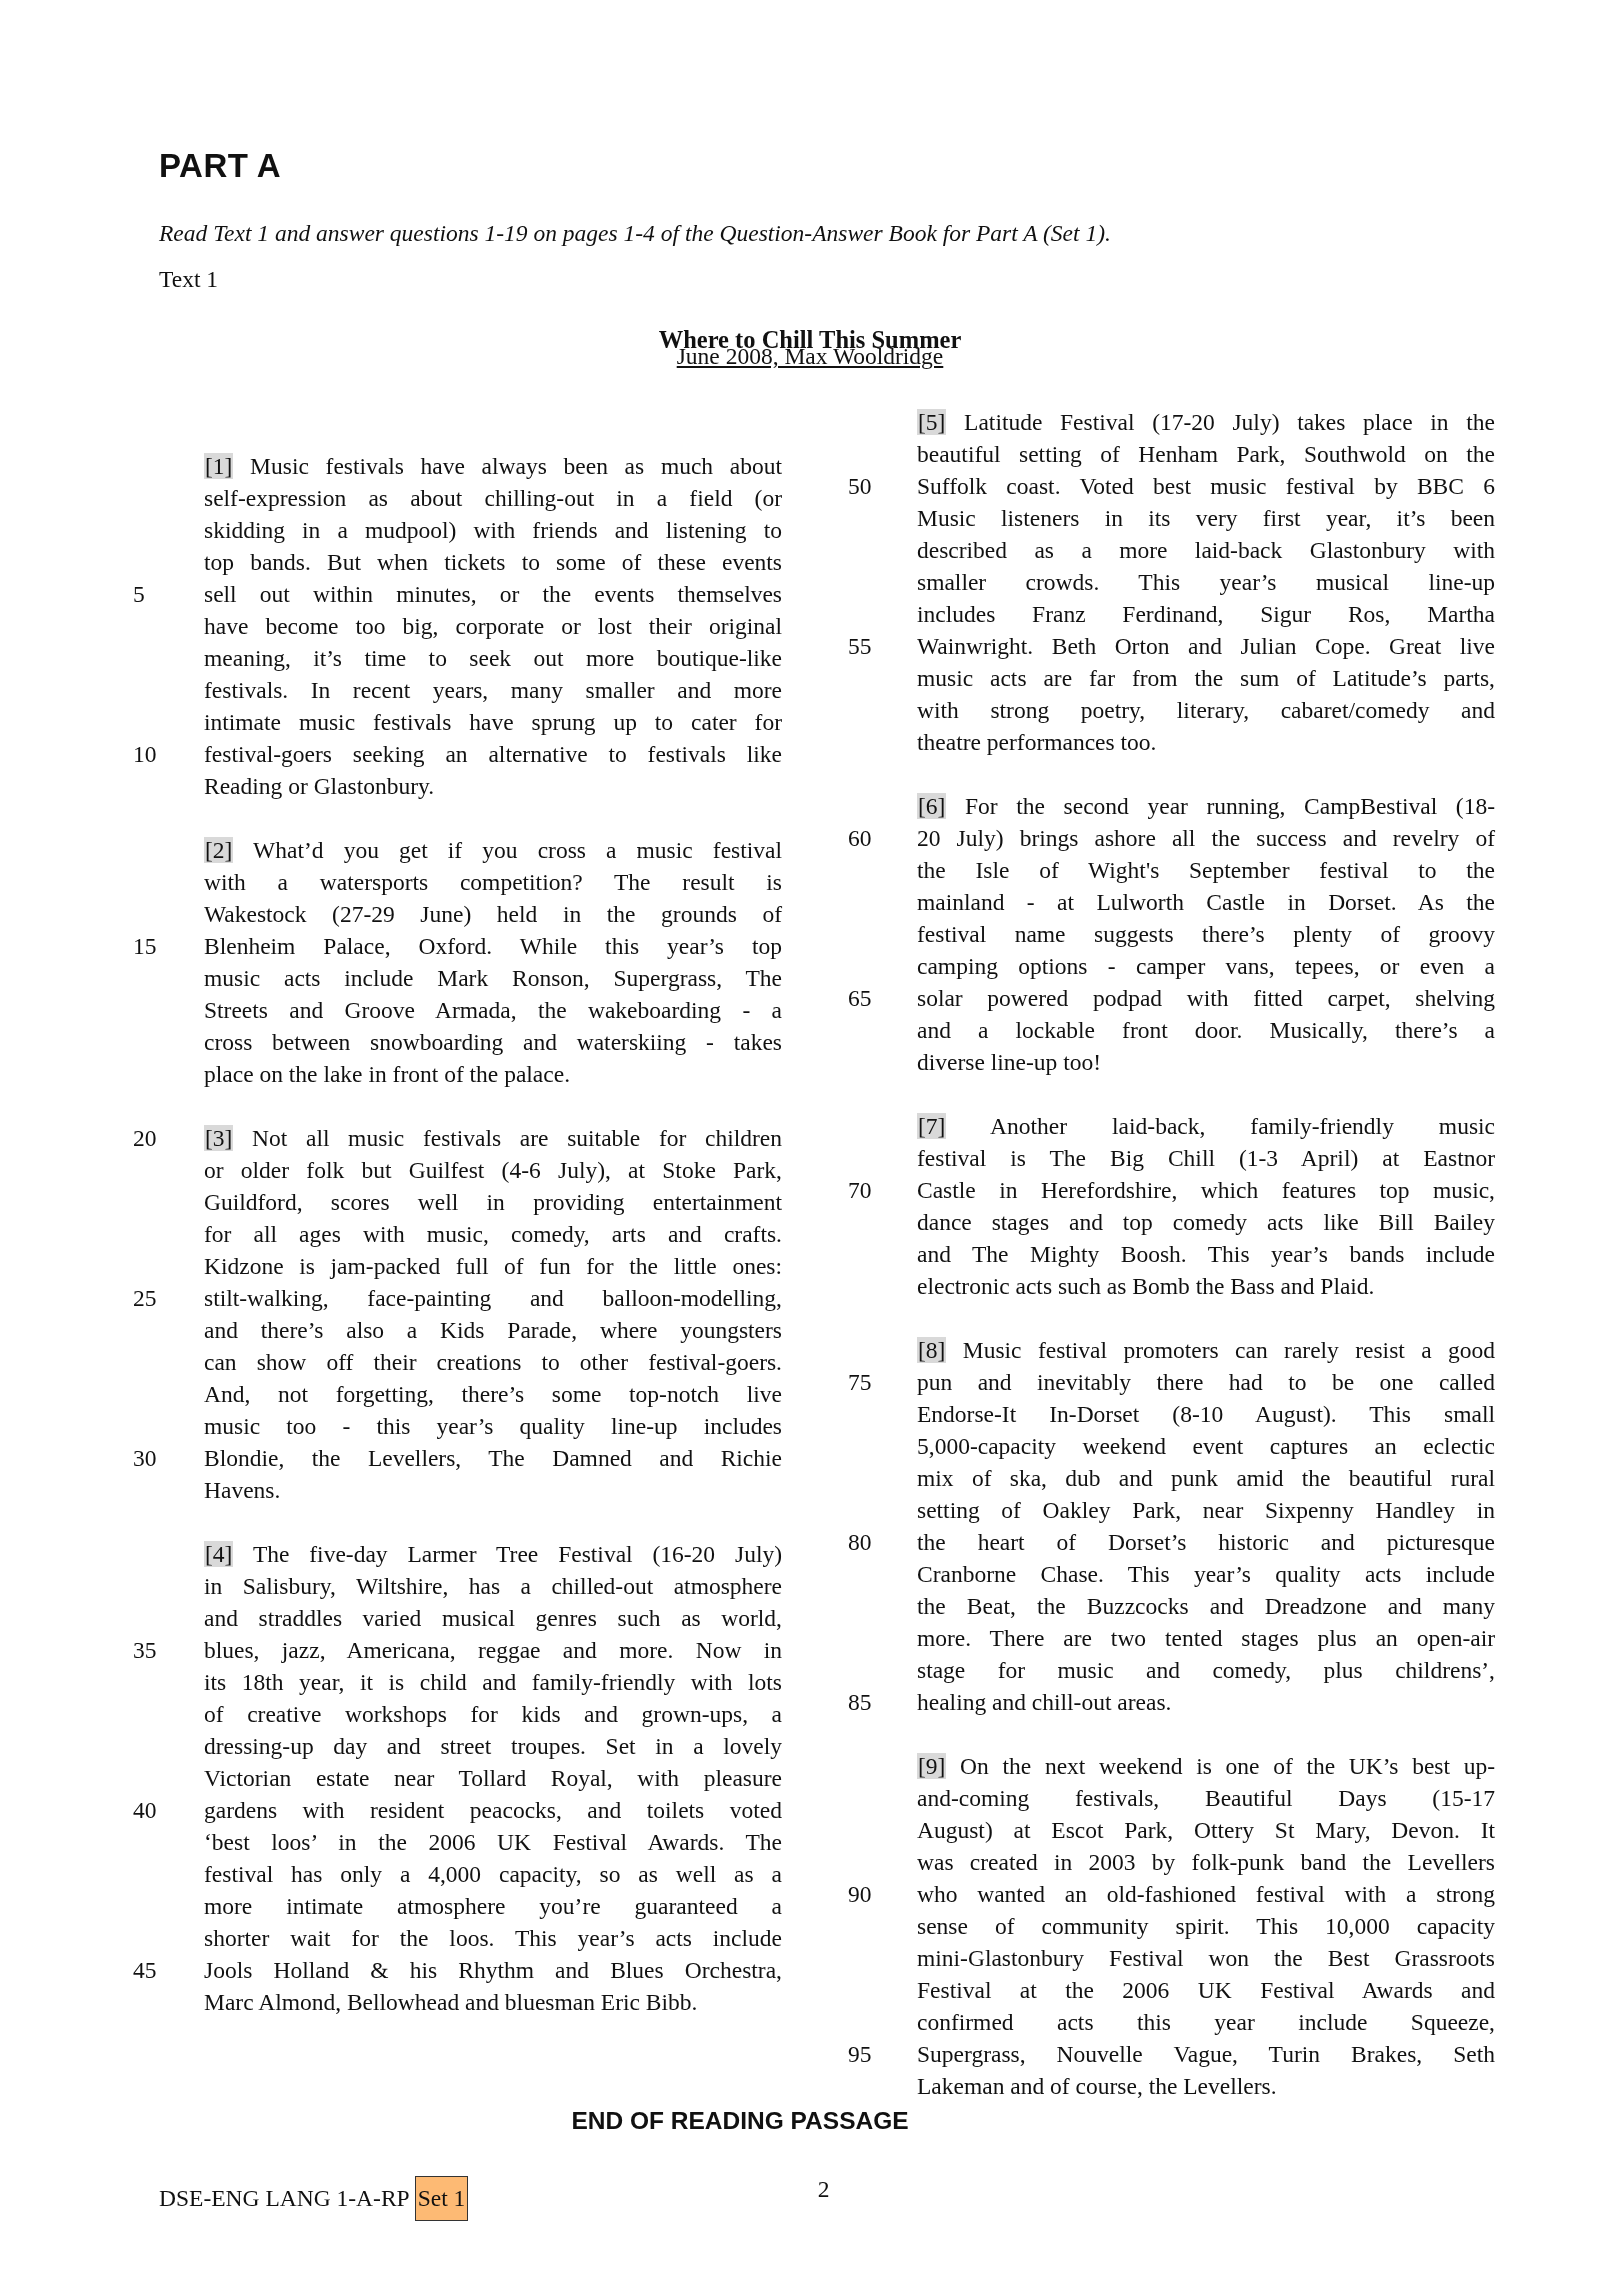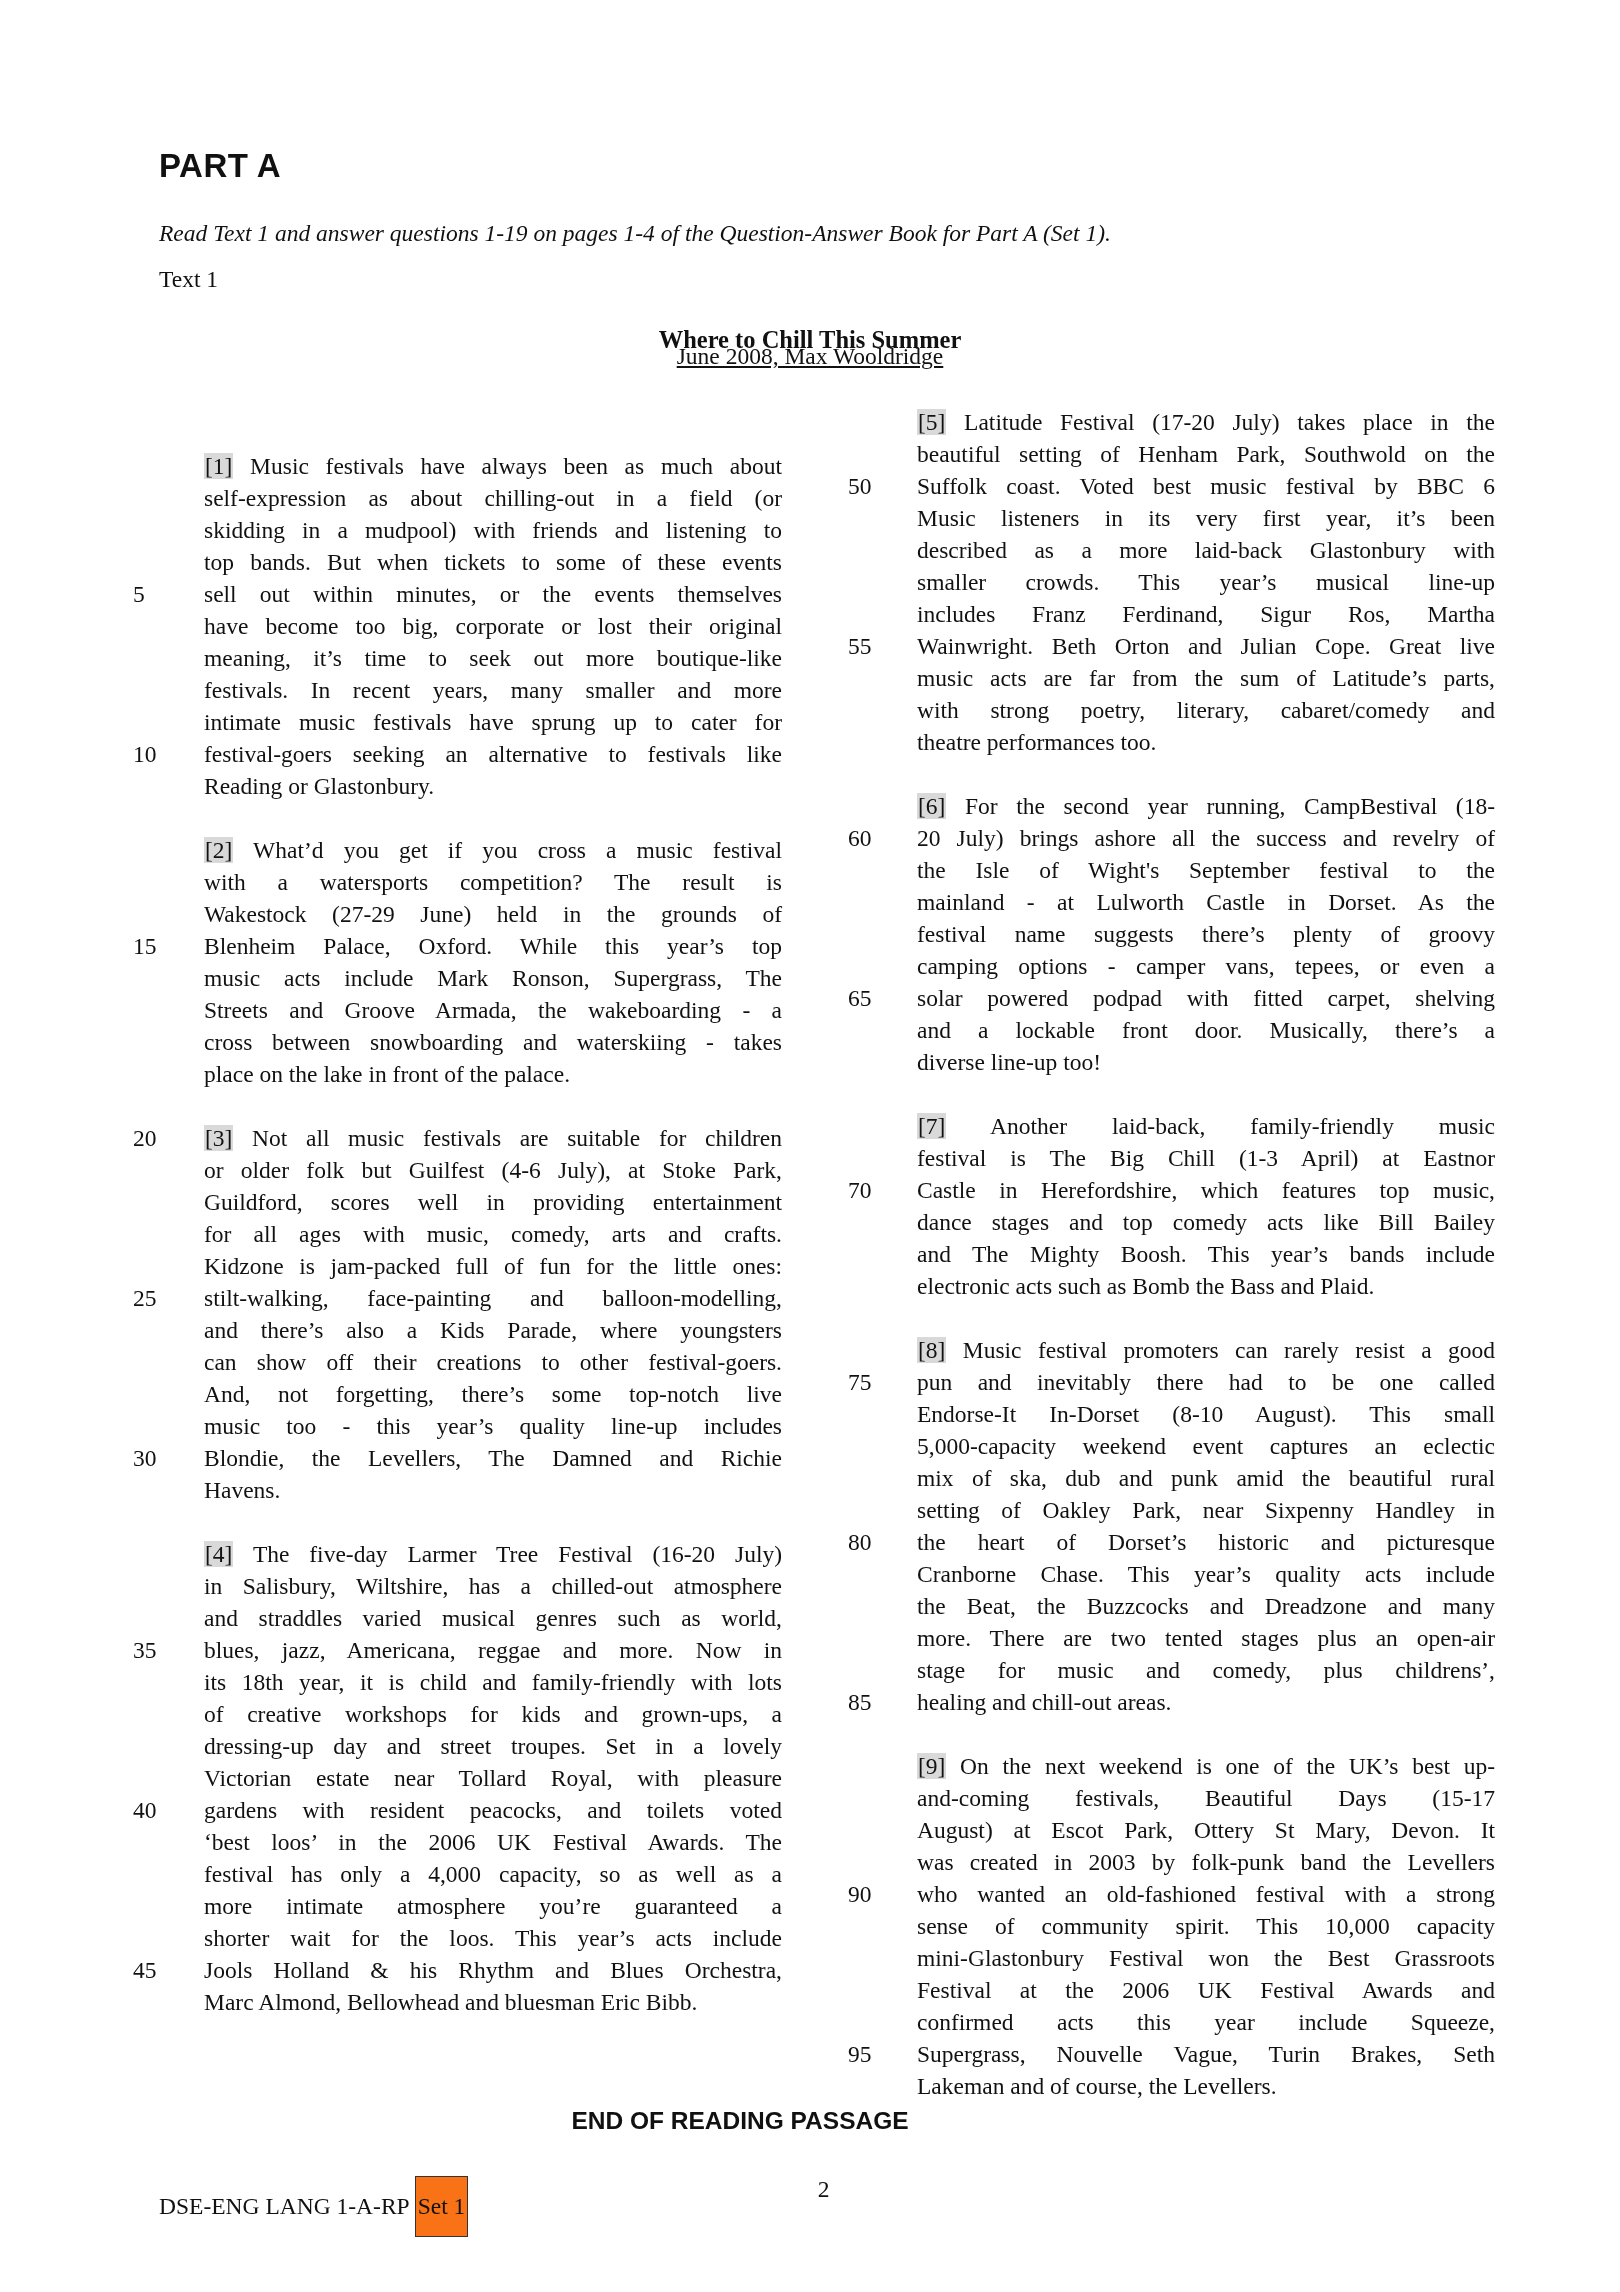--- a/index.html
+++ b/index.html
@@ -49,22 +49,22 @@
   }
   .end-passage {
     position: absolute; left: 0; width: 1480px; top: 2107px; text-align: center;
     font-family: "Liberation Sans", "DejaVu Sans", sans-serif;
     font-weight: bold; font-size: 24.5px;
   }
   .footer-code {
     position: absolute; left: 159px; top: 2176px; font-size: 23.5px;
   }
   .set-box {
-    display: inline-block; background: #f97316; border: 1.5px solid #333;
-    padding: 16px 2px; line-height: 27.4px;
+    display: inline-block; background: #fdba74; border: 1.5px solid #333;
+    padding: 8px 2px; line-height: 27.4px;
   }
   .page-number {
     position: absolute; left: 804px; width: 39px; text-align: center; top: 2176px; font-size: 23.5px;
   }
 </style>
 </head>
 <body>
 
 <div class="part-title">PART A</div>
 <div class="instruction">Read Text 1 and answer questions 1-19 on pages 1-4 of the Question-Answer Book for Part A (Set 1).</div>

